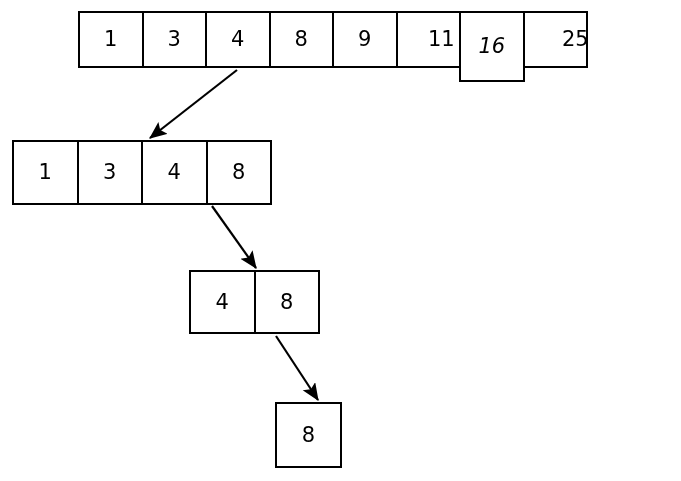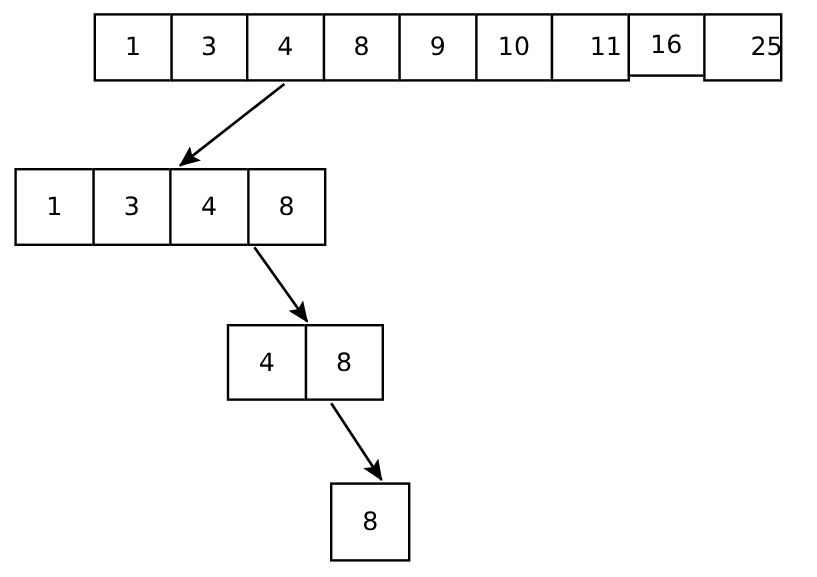--- a/index.html
+++ b/index.html
@@ -64,23 +64,22 @@
         <line x1="276" y1="336" x2="318" y2="400" stroke="#000000" stroke-width="2.2" marker-end="url(#ah)"></line>
       </g>
   </svg>
 
   <div class="array-row" style="left: 78px; top: 11px;">
       <div class="cell" style="width: 65.5px; height: 57px;">1</div>
       <div class="cell" style="width: 65.5px; height: 57px;">3</div>
       <div class="cell" style="width: 65.5px; height: 57px;">4</div>
       <div class="cell" style="width: 65.5px; height: 57px;">8</div>
       <div class="cell" style="width: 65.5px; height: 57px;">9</div>
-      <div class="cell" style="width: 65.5px; height: 57px;">10</div>
       <div class="cell" style="width: 65.5px; height: 57px; padding-left: 26px;">11</div>
-      <div class="cell" style="width: 65.5px; height: 53px;">16</div>
+      <div class="cell" style="width: 65.5px; height: 71px; font-style: italic;">16</div>
       <div class="cell" style="width: 65.5px; height: 57px; padding-left: 40px;">25</div>
     </div>
   <div class="array-row" style="left: 12px; top: 140px;">
       <div class="cell" style="width: 66.5px; height: 65px;">1</div>
       <div class="cell" style="width: 66.5px; height: 65px;">3</div>
       <div class="cell" style="width: 66.5px; height: 65px;">4</div>
       <div class="cell" style="width: 66.5px; height: 65px;">8</div>
     </div>
   <div class="array-row" style="left: 189px; top: 270px;">
       <div class="cell" style="width: 66.5px; height: 64px;">4</div>

